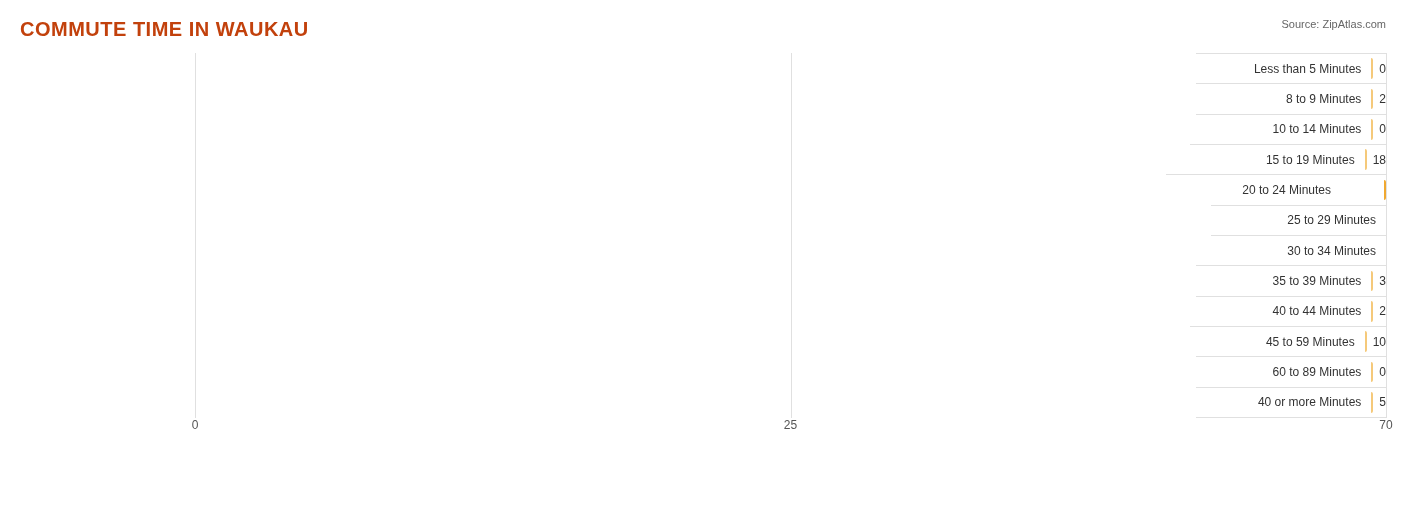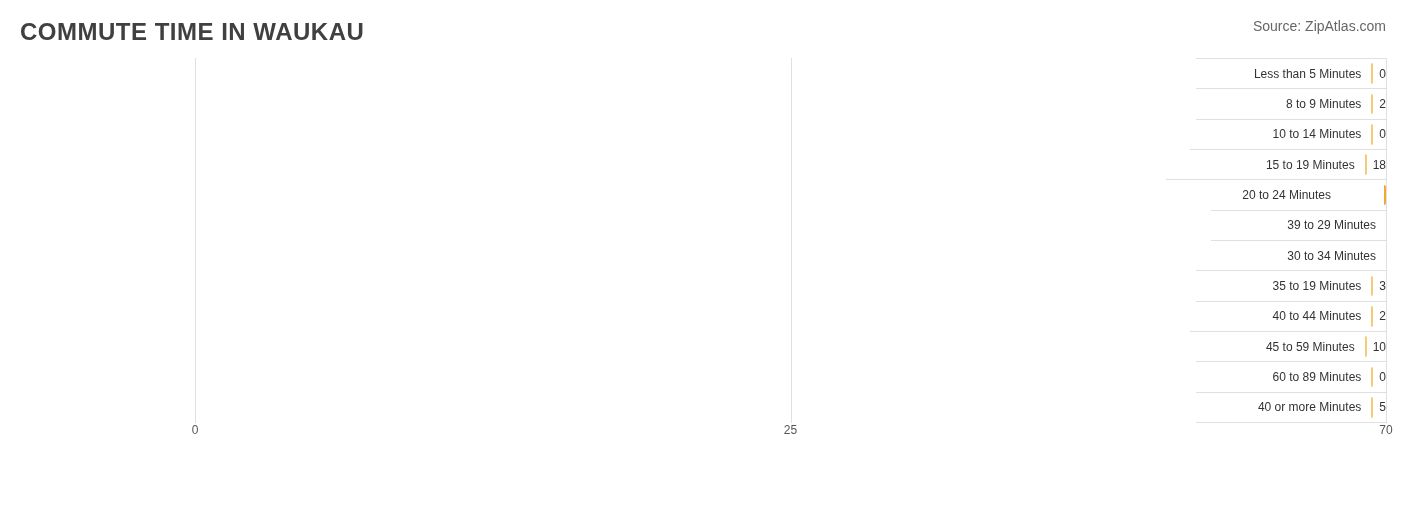--- a/index.html
+++ b/index.html
@@ -16,28 +16,28 @@
       padding: 18px 20px 50px 20px;
       position: relative;
     }
     .chart-header {
       display: flex;
       justify-content: space-between;
       align-items: flex-start;
       margin-bottom: 12px;
     }
     .chart-title {
-      font-size: 24px;
+      font-size: 20px;
       font-weight: bold;
-      color: #404040;
+      color: #c2410c;
       letter-spacing: 0.5px;
       text-transform: uppercase;
     }
     .chart-source {
-      font-size: 14px;
+      font-size: 11px;
       color: #666;
     }
     .chart-body {
       position: relative;
       width: 100%;
       height: calc(100% - 60px);
     }
     .bars-area {
       position: absolute;
       left: 0;
@@ -172,27 +172,27 @@
         </div>
         <div class="bar-row">
           <div class="bar-label">20 to 24 Minutes</div>
           <div class="bar-track">
             <div class="bar-fill highlighted" style="width: 88%;">
               <span class="bar-value inside">44</span>
             </div>
           </div>
         </div>
         <div class="bar-row">
-          <div class="bar-label">39 to 29 Minutes</div>
+          <div class="bar-label">25 to 29 Minutes</div>
         </div>
         <div class="bar-row">
           <div class="bar-label">30 to 34 Minutes</div>
         </div>
         <div class="bar-row">
-          <div class="bar-label">35 to 19 Minutes</div>
+          <div class="bar-label">35 to 39 Minutes</div>
           <div class="bar-track">
             <div class="bar-fill" style="width: 6%;"></div>
             <span class="bar-value">3</span>
           </div>
         </div>
         <div class="bar-row">
           <div class="bar-label">40 to 44 Minutes</div>
           <div class="bar-track">
             <div class="bar-fill" style="width: 4%;"></div>
             <span class="bar-value">2</span>

